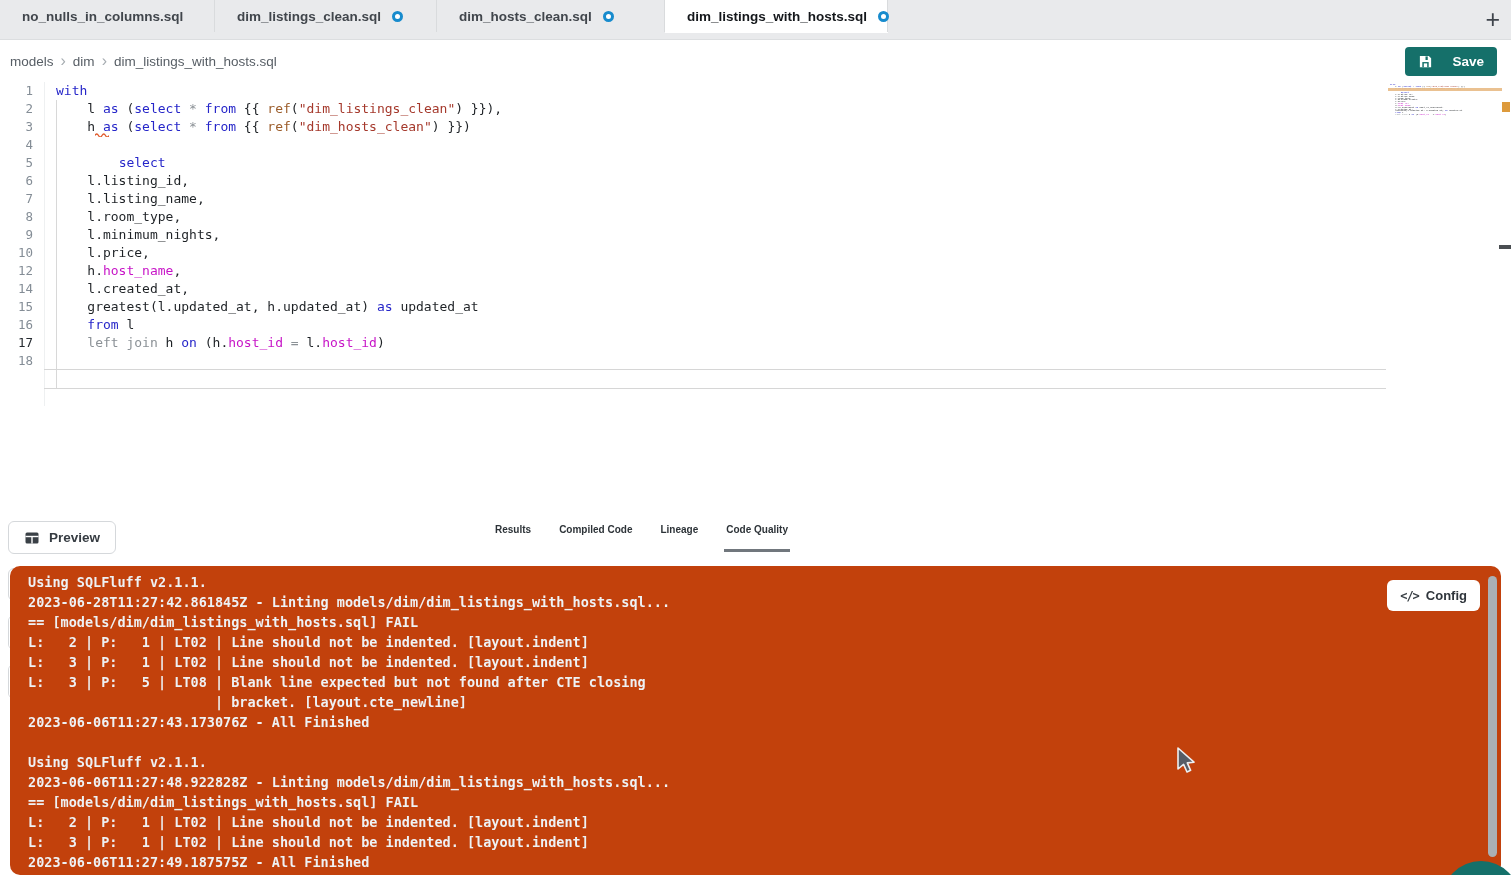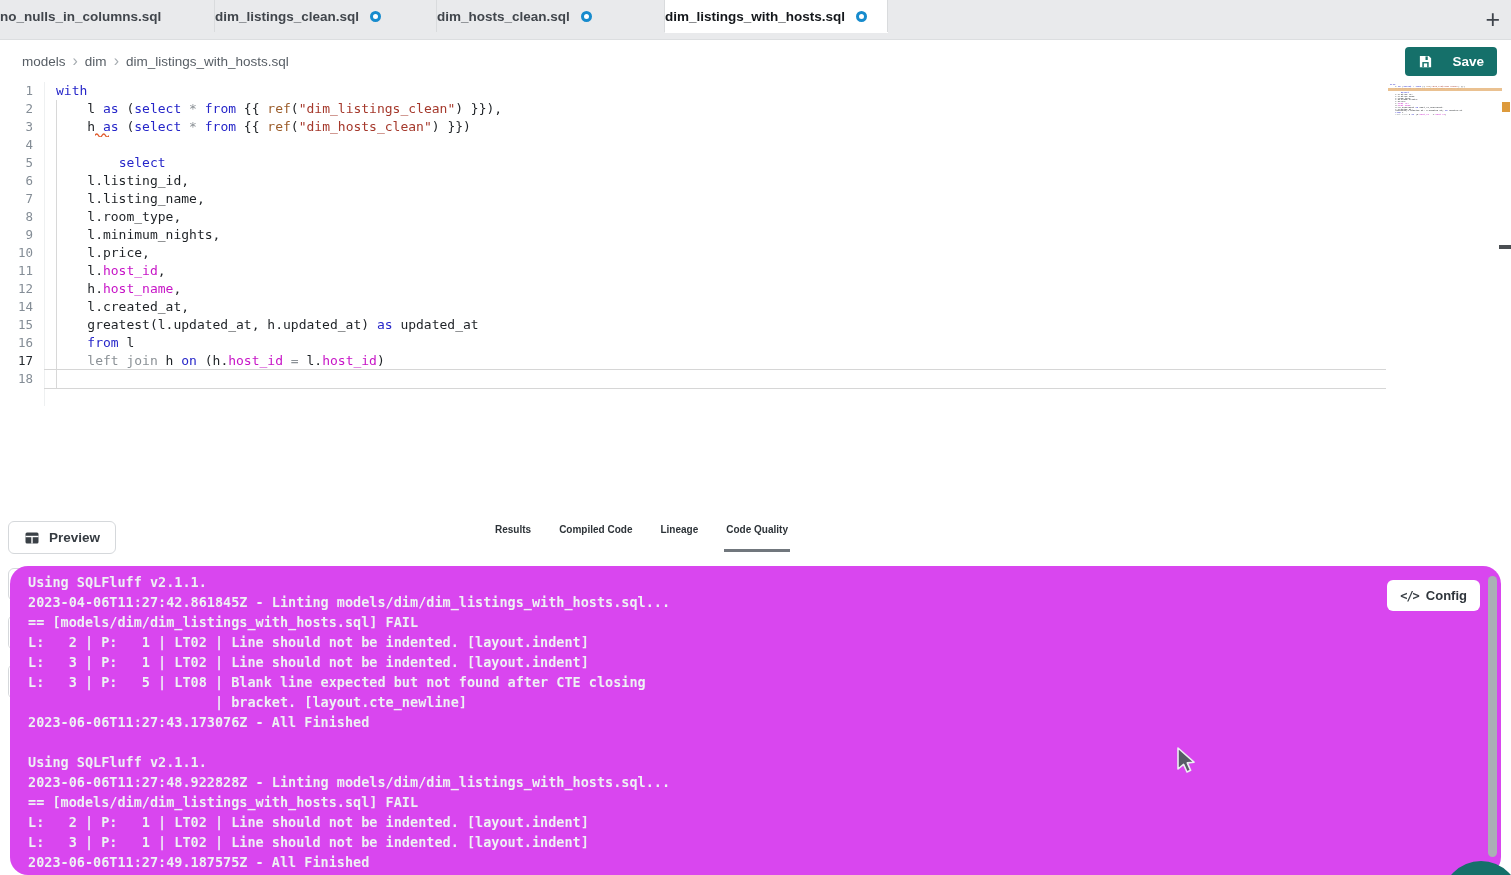--- a/index.html
+++ b/index.html
@@ -2,36 +2,36 @@
 <html><head>
 <meta charset="utf-8">
 <style>
   html,body{margin:0;padding:0;background:#fff;}
   .screen{position:relative;width:1511px;height:875px;overflow:hidden;background:#fff;
           font-family:"Liberation Sans",sans-serif;}
   
   .tabbar{position:absolute;left:0;top:0;width:1511px;height:40px;background:#e9eaec;
           border-bottom:1px solid #dcdee0;box-sizing:border-box;}
   .tabs{display:flex;height:40px;}
-  .tab{display:flex;align-items:center;box-sizing:border-box;
+  .tab{display:flex;align-items:center;padding-left:22px;box-sizing:border-box;
        border-right:1px solid #d9dbdd;height:32px;cursor:pointer;}
   .tab:nth-child(1){width:215px;}
   .tab:nth-child(2){width:222px;}
   .tab:nth-child(3){width:228px;}
   .tab:nth-child(4){width:223px;}
   .tab-label{font-size:13.5px;font-weight:600;color:#41464c;white-space:nowrap;}
   .tab.active{background:#fff;box-shadow:0 1px 0 0 #fff;}
   .tab.active .tab-label{color:#14171b;font-weight:700;}
   .dot{width:5px;height:5px;border:3.5px solid #178bcd;border-radius:50%;
        background:#fff;margin-left:11px;flex:0 0 auto;}
   .newtab{position:absolute;right:11px;top:0;height:40px;line-height:38px;
           font-size:25px;font-weight:300;color:#3e444b;cursor:pointer;}
   
   .crumbbar{position:absolute;left:0;top:40px;width:1511px;height:42px;background:#fff;}
-  .crumbs{position:absolute;left:22px;top:0;height:42px;display:flex;align-items:center;}
+  .crumbs{position:absolute;left:10px;top:0;height:42px;display:flex;align-items:center;}
   .crumb{font-size:13.5px;color:#575e65;}
   .crumb-sep{font-size:16px;color:#a7adb2;margin:0 7px;line-height:1;}
   .savebtn{position:absolute;right:14px;top:7px;height:29px;border:none;border-radius:4px;
            background:#15706a;color:#fff;font-family:"Liberation Sans",sans-serif;
            font-size:13.5px;font-weight:600;display:flex;align-items:center;gap:8px;
            padding:0 13px;cursor:pointer;}
   
   .editor{position:absolute;left:0;top:82px;width:1511px;height:428px;background:#fff;}
   .gutter-sep{position:absolute;left:44px;top:0;width:1px;height:324px;background:#eef0f1;}
   .indent-guide{position:absolute;left:56px;top:18px;width:1px;height:288px;background:#d8d8d8;}
@@ -174,24 +174,20 @@
           <span class="lnum">8</span>
           <span class="lcode"><span>    l.room_type,</span></span>
         </div>
         <div class="eline">
           <span class="lnum">9</span>
           <span class="lcode"><span>    l.minimum_nights,</span></span>
         </div>
         <div class="eline">
           <span class="lnum">10</span>
           <span class="lcode"><span>    l.price,</span></span>
-        </div>
-        <div class="eline">
-          <span class="lnum">11</span>
-          <span class="lcode"><span>    l.</span><span class="tk-var">host_id</span><span>,</span></span>
         </div>
         <div class="eline">
           <span class="lnum">12</span>
           <span class="lcode"><span>    h.</span><span class="tk-var">host_name</span><span>,</span></span>
         </div>
         <div class="eline">
           <span class="lnum">14</span>
           <span class="lcode"><span>    l.created_at,</span></span>
         </div>
         <div class="eline">
@@ -294,24 +290,24 @@
         </div>
       </div>
     <div class="ptabs" id="ptabs">
         <div class="ptab">Results</div>
         <div class="ptab">Compiled Code</div>
         <div class="ptab">Lineage</div>
         <div class="ptab active">Code Quality</div>
       </div>
   </div>
 
-  <div class="terminal" id="terminal" style="background: #d946ef; border-radius: 18px;">
+  <div class="terminal" id="terminal" style="background: #c2410c;">
     <div class="tlines" id="tlines">
         <div class="tline">Using SQLFluff v2.1.1.</div>
-        <div class="tline">2023-04-06T11:27:42.861845Z - Linting models/dim/dim_listings_with_hosts.sql...</div>
+        <div class="tline">2023-06-28T11:27:42.861845Z - Linting models/dim/dim_listings_with_hosts.sql...</div>
         <div class="tline">== [models/dim/dim_listings_with_hosts.sql] FAIL</div>
         <div class="tline">L:   2 | P:   1 | LT02 | Line should not be indented. [layout.indent]</div>
         <div class="tline">L:   3 | P:   1 | LT02 | Line should not be indented. [layout.indent]</div>
         <div class="tline">L:   3 | P:   5 | LT08 | Blank line expected but not found after CTE closing</div>
         <div class="tline">                       | bracket. [layout.cte_newline]</div>
         <div class="tline">2023-06-06T11:27:43.173076Z - All Finished</div>
         <div class="tline"> </div>
         <div class="tline">Using SQLFluff v2.1.1.</div>
         <div class="tline">2023-06-06T11:27:48.922828Z - Linting models/dim/dim_listings_with_hosts.sql...</div>
         <div class="tline">== [models/dim/dim_listings_with_hosts.sql] FAIL</div>

